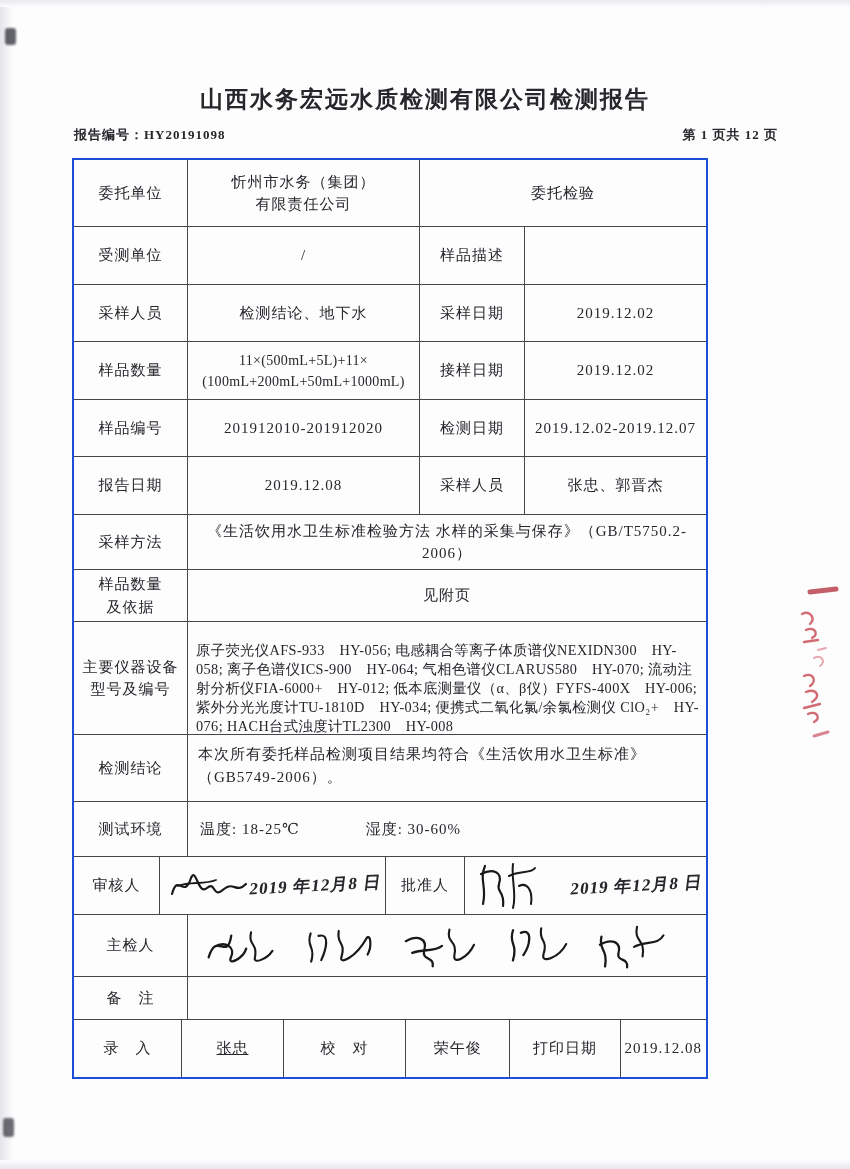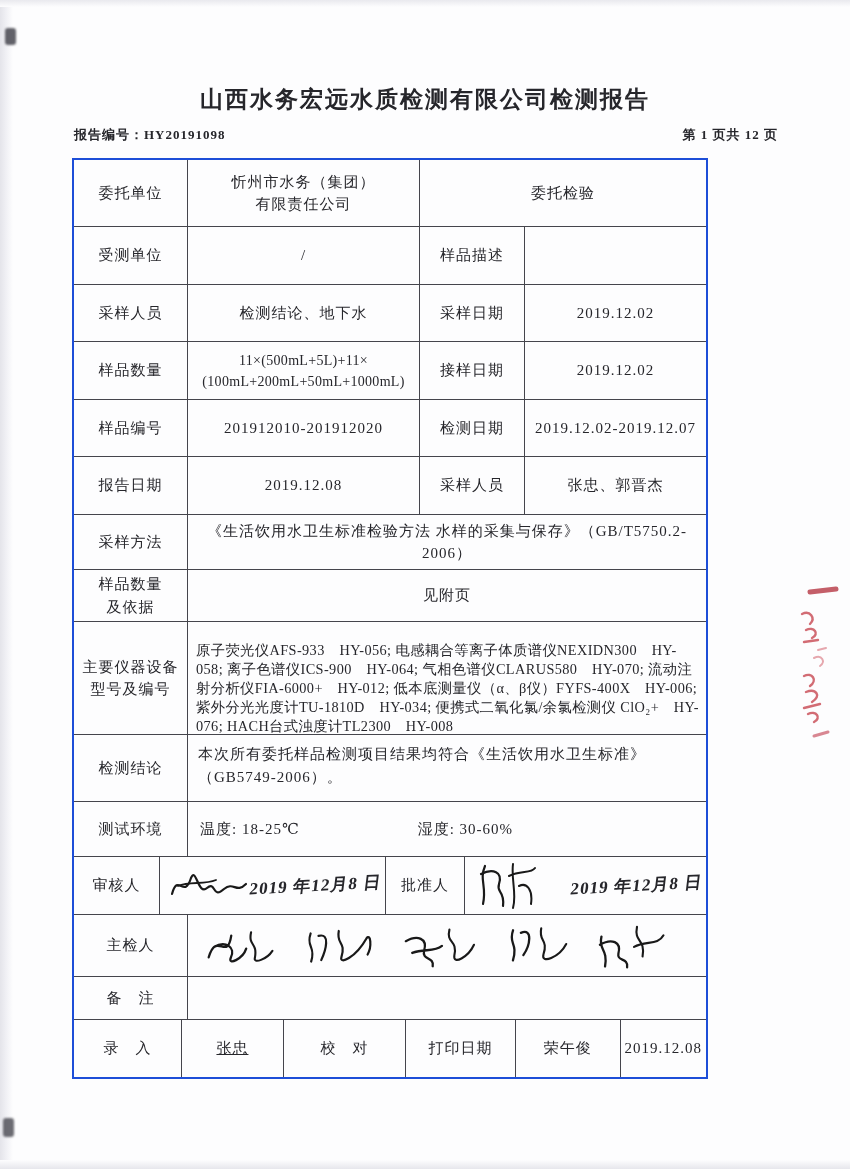--- a/index.html
+++ b/index.html
@@ -35,21 +35,21 @@
     letter-spacing:1px;}
   .cell.endc{border-right:none;}
   .c1{width:114px;} .c2{width:232px;} .c3{width:105px;} .c4{flex:1;text-align:center;}
   .b1{width:114px;} .b2{width:107px;text-decoration:underline;} .b3{width:129px;} .b4{width:110px;} .b5{width:116px;} .b6{flex:1;}
   .cell.lt{justify-content:flex-start;text-align:left;}
   .cell.topalign{align-items:flex-start;}
   .instr{font-size:14.3px;line-height:19px;letter-spacing:.4px;text-align:justify;
     padding:7px 6px 4px 8px;margin-top:12px;}
   .concl{padding:8px 8px 4px 10px;line-height:1.55;}
   .envcell{justify-content:flex-start;text-align:left;padding-left:12px;}
-  .envcell .hum{margin-left:118px;}
+  .envcell .hum{margin-left:66px;}
   .sigwrap{display:flex;align-items:center;justify-content:flex-start;overflow:visible;}
   .hand{font-size:17px;font-weight:bold;letter-spacing:1px;
     transform:skewX(-10deg) rotate(-3deg);white-space:nowrap;}
   svg.sig{overflow:visible;}
   .stamp{position:absolute;left:796px;top:580px;opacity:.85;pointer-events:none;
     filter:blur(.4px);}
 </style>
 </head>
 <body>
 
@@ -187,22 +187,22 @@
 
   <div class="t-row" style="height:43px">
     <div class="cell c1">备　注</div>
     <div class="cell c4 endc"></div>
   </div>
 
   <div class="t-row last" style="height:57px">
     <div class="cell b1">录　入</div>
     <div class="cell b2">张忠</div>
     <div class="cell b3">校　对</div>
+    <div class="cell b4">荣午俊</div>
     <div class="cell b5">打印日期</div>
-    <div class="cell b4">荣午俊</div>
     <div class="cell b6 endc">2019.12.08</div>
   </div>
 
 </div>
 
 <svg class="stamp" width="54" height="175" viewBox="0 0 54 175">
   <path d="M14 12 L40 9" stroke="#b22f3c" stroke-width="5" fill="none" stroke-linecap="round" opacity=".9"></path>
   <path d="M6 34 C14 30, 20 38, 14 44 M10 50 C18 46, 24 54, 16 58 M8 62 L22 60" stroke="#c23540" stroke-width="2.4" fill="none" stroke-linecap="round" opacity=".85"></path>
   <path d="M22 70 L30 68 M18 78 C26 74, 30 82, 24 86" stroke="#cf5560" stroke-width="2" fill="none" stroke-linecap="round" opacity=".6"></path>
   <path d="M8 96 C16 92, 22 100, 14 106 M10 112 C20 108, 26 116, 16 122 M8 128 L24 124 M12 134 C20 130, 26 138, 18 142" stroke="#c23540" stroke-width="2.4" fill="none" stroke-linecap="round" opacity=".85"></path>

